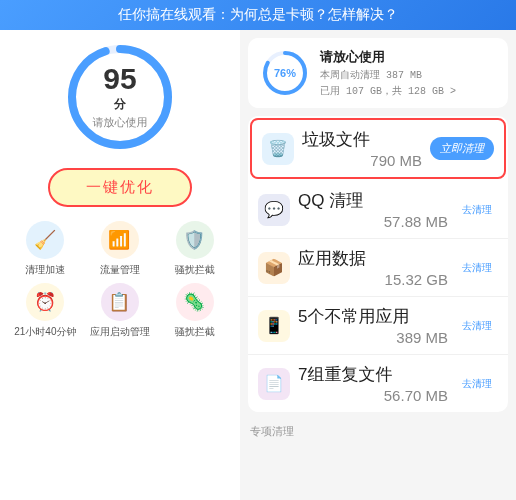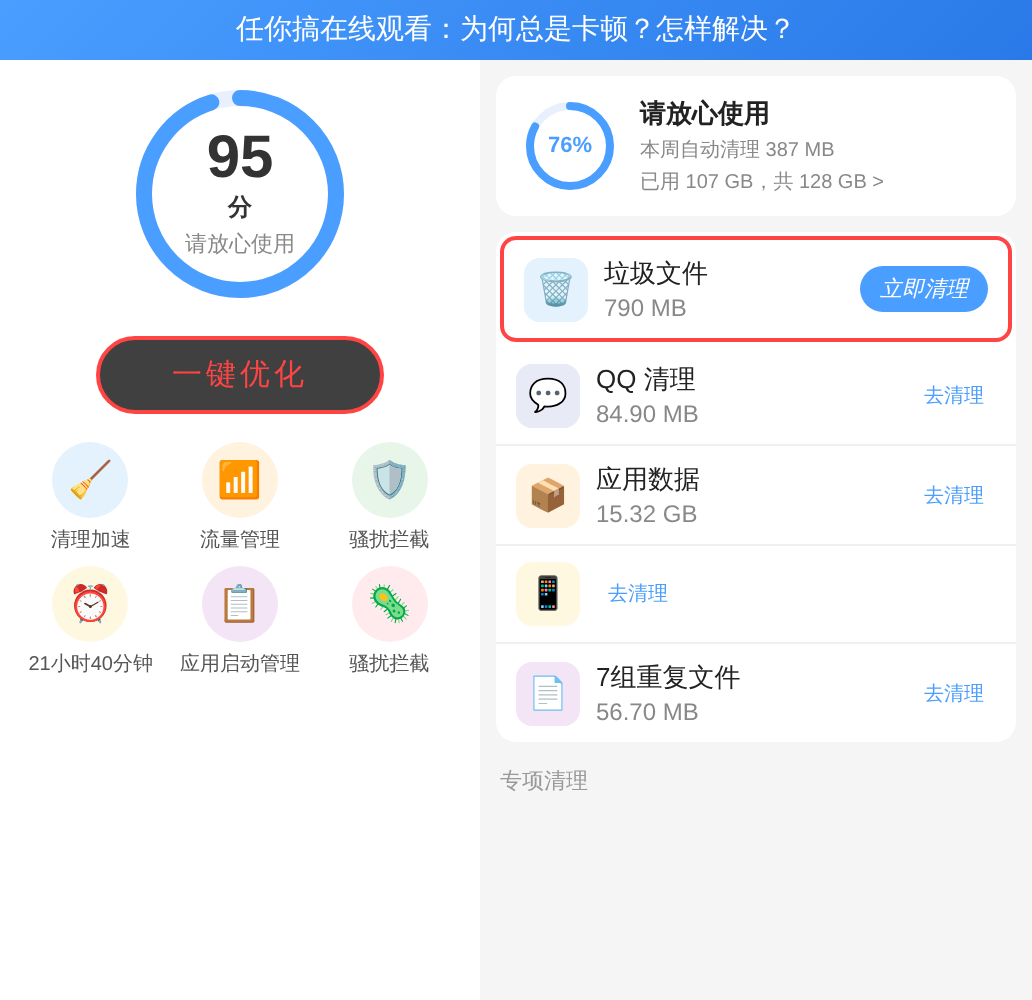--- a/index.html
+++ b/index.html
@@ -77,21 +77,21 @@
     }
 
     .score-label {
       font-size: 11px;
       color: #888;
       margin-top: 2px;
     }
 
     .optimize-btn {
       border: 2px solid #ff4444;
-      background: #404040;
+      background: #fef9c3;
       color: #ff4444;
       border-radius: 20px;
       padding: 8px 36px;
       font-size: 15px;
       font-weight: 500;
       cursor: pointer;
       margin: 8px 0 14px 0;
       letter-spacing: 2px;
     }
 
@@ -173,20 +173,21 @@
     .storage-info h4 {
       font-size: 13px;
       font-weight: 600;
       color: #222;
     }
 
     .storage-info p {
       font-size: 10px;
       color: #888;
       margin-top: 2px;
+      font-family: Liberation Mono, monospace;
     }
 
     
     .clean-list {
       background: white;
       border-radius: 10px;
       overflow: hidden;
       margin-bottom: 8px;
     }
 
@@ -217,29 +218,30 @@
       justify-content: center;
       font-size: 16px;
       flex-shrink: 0;
     }
 
     .item-info {
       flex: 1;
     }
 
     .item-name {
-      font-size: 13px;
+      font-size: 17px;
       color: #222;
       font-weight: 500;
     }
 
     .item-size {
-      font-size: 12px;
+      font-size: 15px;
       color: #888;
       margin-top: 1px;
+      text-align: right;
     }
 
     .clean-btn {
       font-size: 10px;
       color: #4a9eff;
       background: none;
       border: none;
       cursor: pointer;
       white-space: nowrap;
       padding: 3px 6px;
@@ -350,36 +352,40 @@
           <div class="item-name">垃圾文件</div>
           <div class="item-size">790 MB</div>
         </div>
         <button class="clean-btn immediate">立即清理</button>
       </div>
 
       <div class="clean-item">
         <div class="item-icon" style="background:#e8eaf6;">💬</div>
         <div class="item-info">
           <div class="item-name">QQ 清理</div>
-          <div class="item-size">84.90 MB</div>
+          <div class="item-size">57.88 MB</div>
         </div>
         <button class="clean-btn">去清理</button>
       </div>
 
       <div class="clean-item">
         <div class="item-icon" style="background:#fff3e0;">📦</div>
         <div class="item-info">
           <div class="item-name">应用数据</div>
           <div class="item-size">15.32 GB</div>
         </div>
         <button class="clean-btn">去清理</button>
       </div>
 
       <div class="clean-item">
         <div class="item-icon" style="background:#fff8e1;">📱</div>
+        <div class="item-info">
+          <div class="item-name">5个不常用应用</div>
+          <div class="item-size">389 MB</div>
+        </div>
         <button class="clean-btn">去清理</button>
       </div>
 
       <div class="clean-item">
         <div class="item-icon" style="background:#f3e5f5;">📄</div>
         <div class="item-info">
           <div class="item-name">7组重复文件</div>
           <div class="item-size">56.70 MB</div>
         </div>
         <button class="clean-btn">去清理</button>

